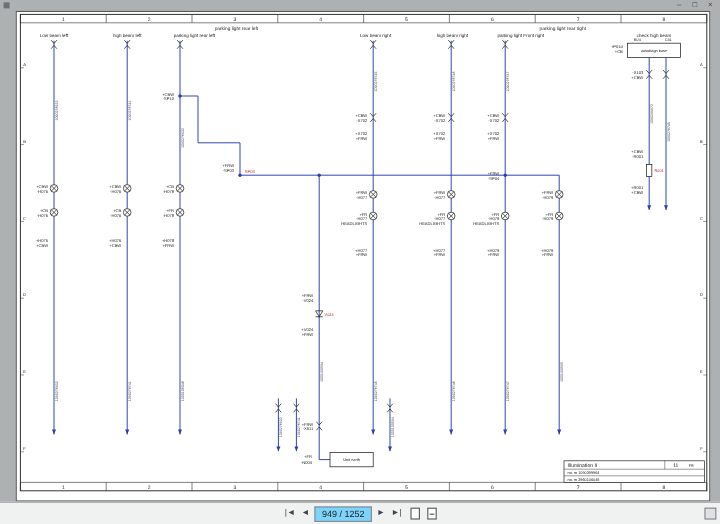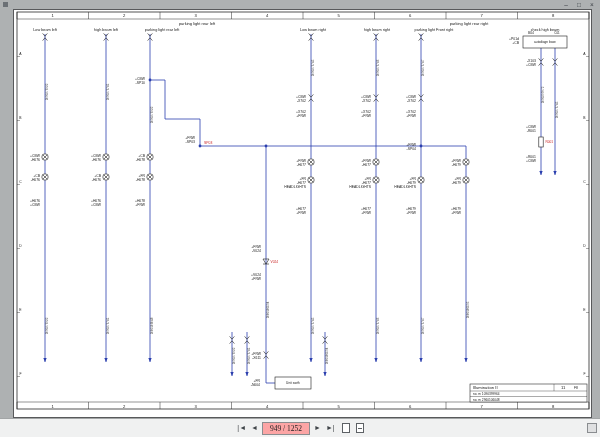--- a/index.html
+++ b/index.html
@@ -15,22 +15,22 @@
   .winbtn { width:10px; height:8px; font-size:6.5px; line-height:8px; text-align:center;
     color:#3a3f44; background:transparent; border:0; cursor:default; font-family:inherit; }
   .appicon { position:absolute; left:3px; top:2px; width:5px; height:5px; background:#6b7075; }
   .page { position:absolute; left:13px; top:9px; width:579px; height:409px;
     background:#ffffff; border:1px solid #58595b; }
   .statusbar { position:absolute; left:0; right:0; bottom:0; height:19px;
     background:#f0f1f1; border-top:1px solid #a2a5a6;
     display:flex; align-items:center; justify-content:center; gap:3px; }
   .navbtn { border:0; background:transparent; font-size:7px; color:#3f4448;
     line-height:10px; padding:0 1px; font-family:inherit; cursor:default; }
-  .pageinput { width:48px; height:13px; border:1px solid #8a8d90; background:#fca5a5;
-    font-size:7.5px; text-align:center; color:#222; font-family:Liberation Serif, serif; }
+  .pageinput { width:48px; height:13px; border:1px solid #8a8d90; background:#7dd3fc;
+    font-size:7.5px; text-align:center; color:#222; font-family:Liberation Sans, sans-serif; }
   .viewicon { display:inline-block; width:8px; height:10px; border:1px solid #5d6165;
     background:#fff; margin-left:3px; position:relative; }
   .viewicon.cont:before { content:""; position:absolute; left:1px; right:1px; top:4px;
     border-top:1px solid #5d6165; }
   .corner { position:absolute; right:3px; bottom:4px; width:10px; height:10px;
     border:1px solid #8a8d90; background:#dfe0e1; }
   svg { display:block; }
   svg text { font-family:"Liberation Sans", sans-serif; }
 </style>
 </head>

